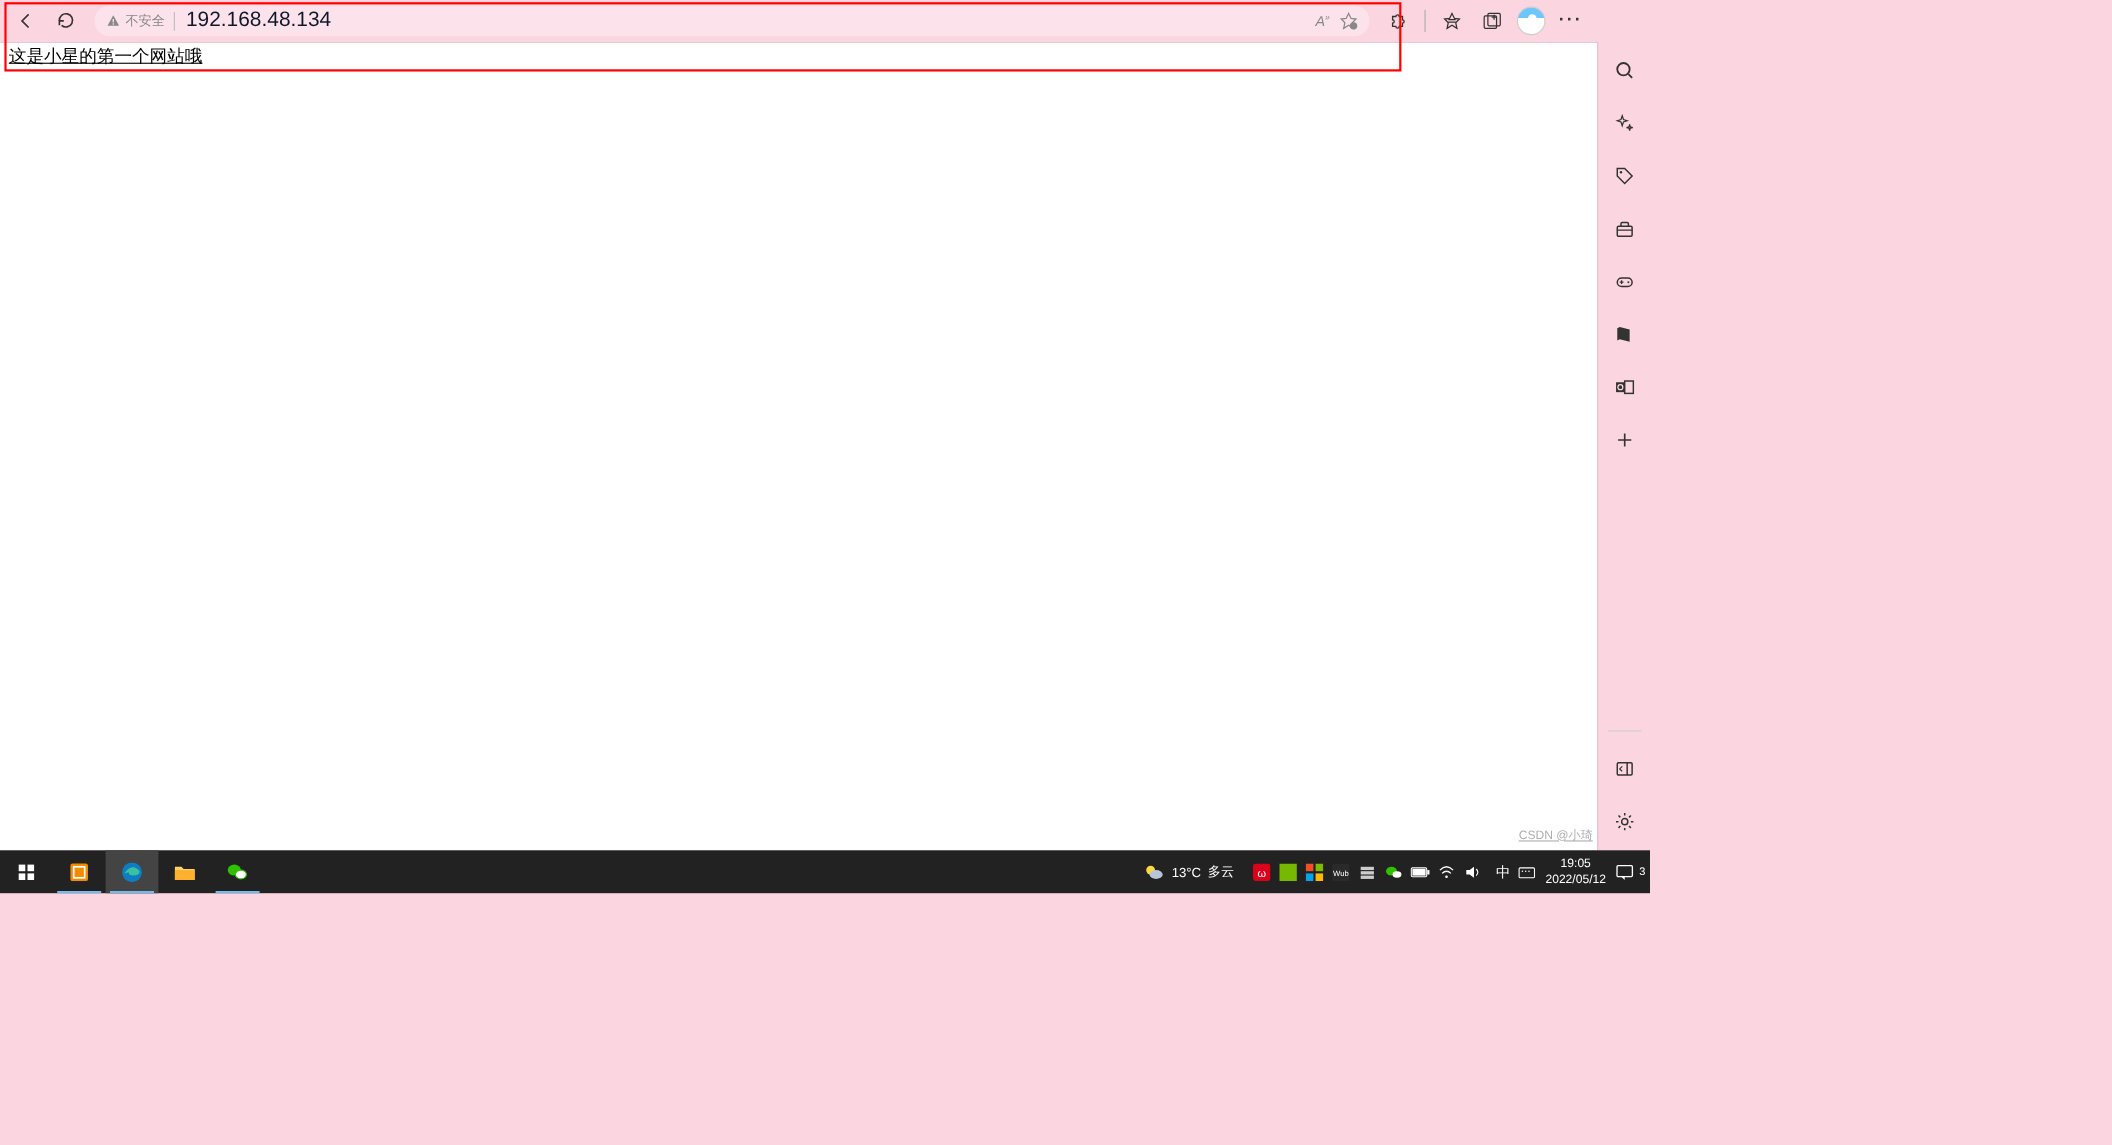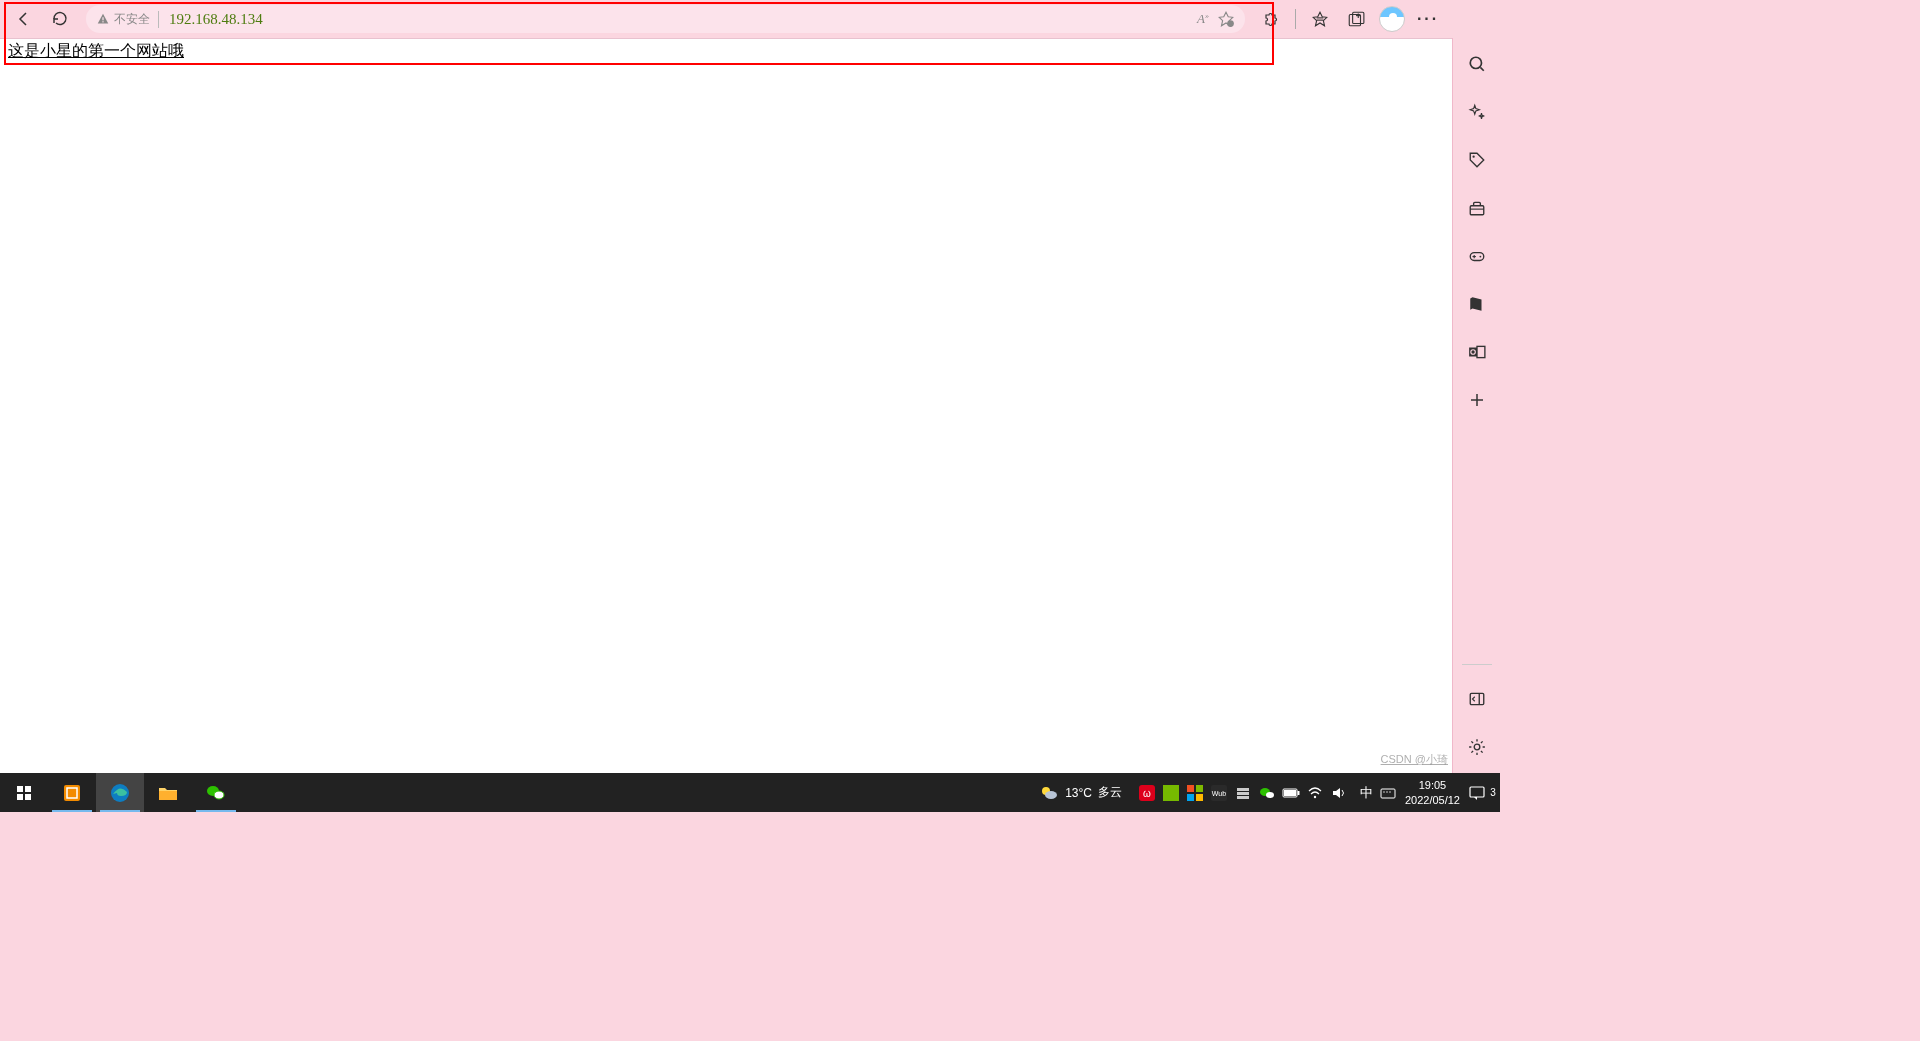--- a/index.html
+++ b/index.html
@@ -47,35 +47,34 @@
     .address-bar {
       flex: 1;
       height: 28px;
       background: #fce3eb;
       border-radius: 14px;
       display: flex;
       align-items: center;
       padding: 0 10px;
       margin: 0 6px;
       max-width: 1160px;
-      font-family: Liberation Serif, serif;
     }
     .security-chip {
       display: flex;
       align-items: center;
       gap: 4px;
       color: #888;
       font-size: 12px;
       padding-right: 8px;
       border-right: 1px solid #bbb;
       margin-right: 10px;
     }
     .url-text {
-      font-size: 15px;
-      color: #4d7c0f;
+      font-size: 19px;
+      color: #0f172a;
     }
     .address-actions {
       margin-left: auto;
       display: flex;
       align-items: center;
       gap: 8px;
       color: #888;
     }
     .toolbar-right {
       display: flex;

